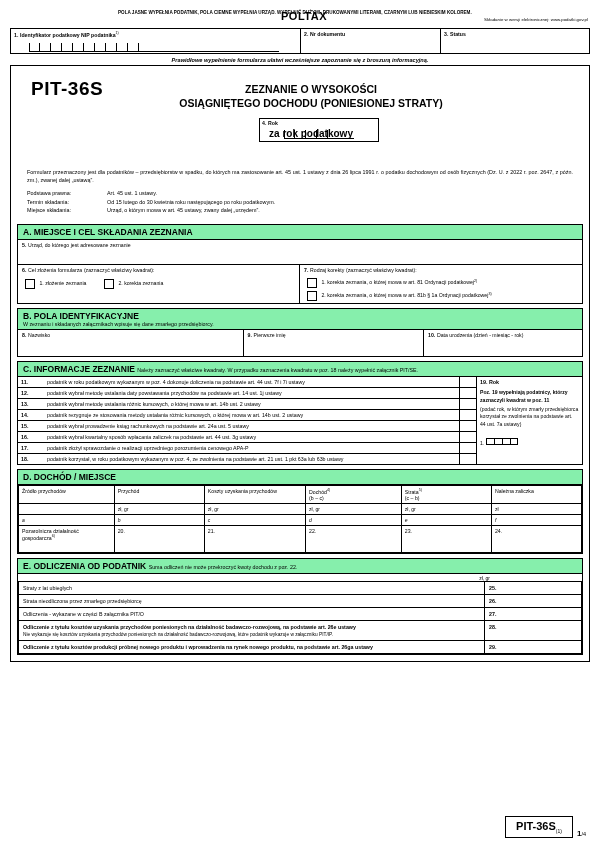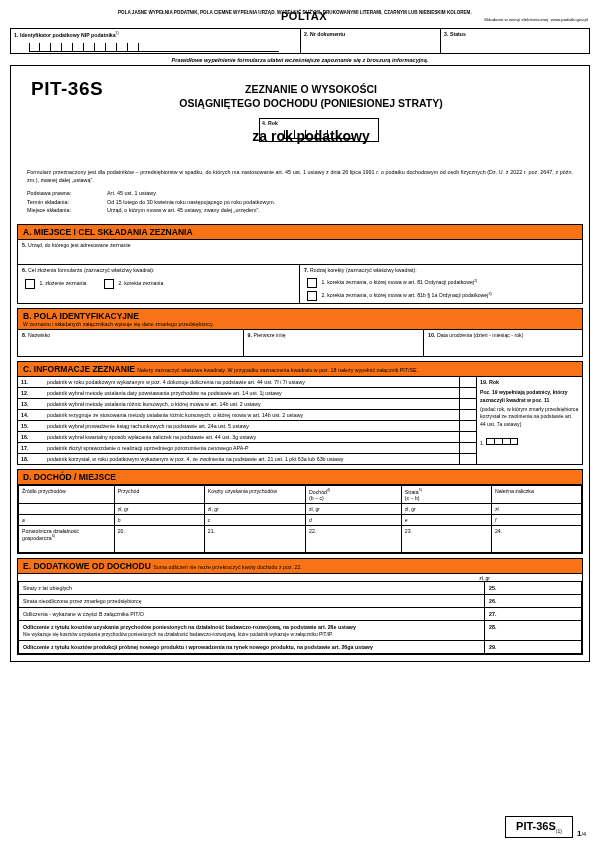--- a/index.html
+++ b/index.html
@@ -26,34 +26,34 @@
   .combcells{position:absolute;left:18px;bottom:1px;height:8px;width:250px;border-bottom:0.8px solid #000;}
   .combcells span{display:inline-block;width:11px;height:8px;border-right:0.8px solid #000;box-sizing:border-box;}
   .combcells span:first-child{border-left:0.8px solid #000;}
 
   .notice{text-align:center;font-style:italic;font-weight:bold;font-size:5.6px;margin:3px 0 2px 0;}
 
   .mainbox{border:0.8px solid #000;padding:0;position:relative;}
   .titlearea{padding:8px 14px 6px 14px;position:relative;min-height:86px;}
   .pitcode{font-size:19px;font-weight:bold;letter-spacing:0.5px;margin:4px 0 0 6px;}
   .bigtitle{position:absolute;left:150px;top:16px;width:300px;text-align:center;font-weight:bold;font-size:10.5px;line-height:1.35;}
-  .yearline{position:absolute;left:150px;top:62px;width:300px;text-align:center;font-weight:bold;font-size:14px;}
+  .yearline{position:absolute;left:150px;top:62px;width:300px;text-align:center;font-weight:bold;font-size:10px;}
   .yearbox{position:absolute;left:248px;top:52px;width:120px;height:24px;border:0.8px solid #000;box-sizing:border-box;padding:1px 2px;}
   .yearbox .lbl{font-size:5.2px;font-weight:bold;}
   .yearlineunder{position:absolute;left:24px;bottom:2px;width:70px;border-bottom:0.8px solid #000;height:8px;}
   .yearlineunder span{display:inline-block;width:11px;height:8px;border-right:0.8px solid #000;box-sizing:border-box;}
   .yearlineunder span:first-child{border-left:0.8px solid #000;}
 
   .desc{padding:2px 16px 4px 16px;font-size:5.4px;line-height:1.5;text-align:justify;}
   .legal{padding:1px 16px 6px 16px;font-size:5.4px;line-height:1.55;}
   .legal .lrow{display:flex;}
   .legal .lk{width:80px;}
   .legal .lv{flex:1;}
   .secwrap{margin:4px 6px 0 6px;border:0.8px solid #000;}
-  .hdrbar{background:#f97316;padding:2px 5px;font-weight:bold;font-size:8.5px;border-bottom:0.8px solid #000;}
+  .hdrbar{background:#86efac;padding:2px 5px;font-weight:bold;font-size:8.5px;border-bottom:0.8px solid #000;}
   .hdrbar .note{font-weight:normal;font-size:5.3px;}
 
   .fieldrow{display:flex;border-bottom:0.8px solid #000;}
   .fieldrow:last-child{border-bottom:none;}
   .fld{padding:2px 4px;box-sizing:border-box;border-right:0.8px solid #000;}
   .fld:last-child{border-right:none;}
   .fnum{font-weight:bold;font-size:5.2px;}
   .ftxt{font-size:5.2px;}
 
   .mini{font-size:5.2px;line-height:1.5;}
@@ -314,21 +314,21 @@
           <td>22.</td>
           <td>23.</td>
           <td>24.</td>
         </tr>
       </tbody>
         </table>
     </div>
 
     <div class="secwrap" style="margin-bottom:6px;">
       <div class="hdrbar">
-        <span>E. DODATKOWE OD DOCHODU</span>
+        <span>E. ODLICZENIA OD PODATNIK</span>
         <span class="note">Suma odliczeń nie może przekroczyć kwoty dochodu z poz. 22.</span>
       </div>
       <div class="zlgr-right">zł,       gr</div>
       <table class="etab">
         <tbody>
             <tr>
           <td>Straty z lat ubiegłych</td>
           <td class="numcell">25.</td>
         </tr>
         <tr>

